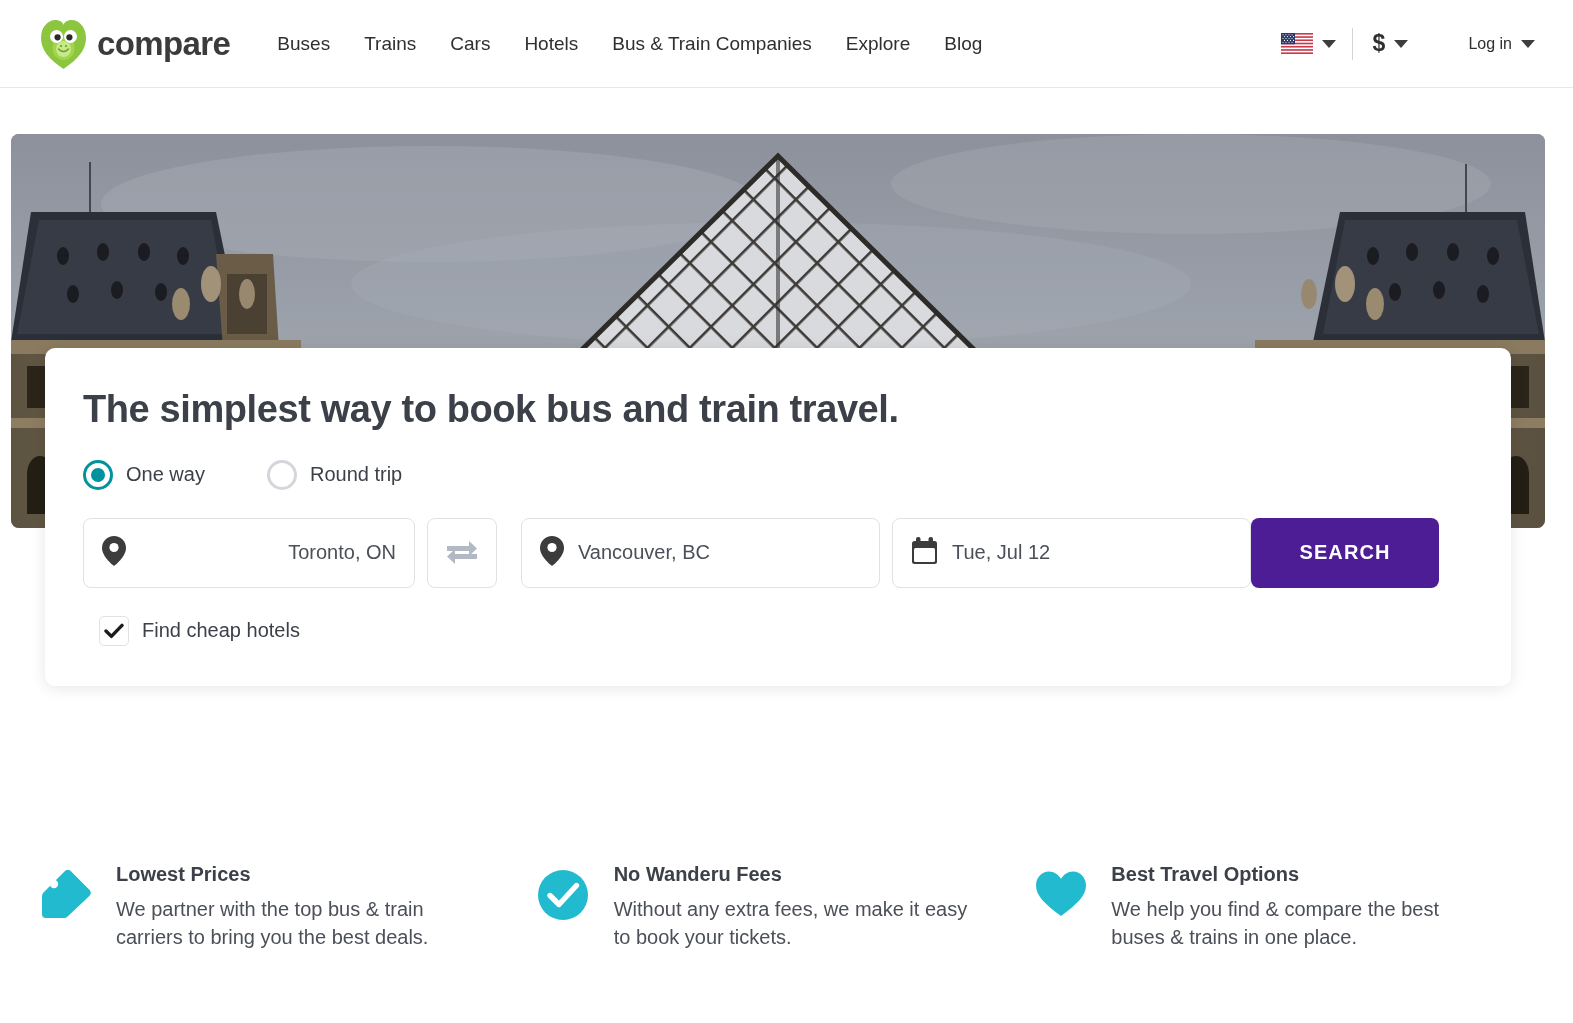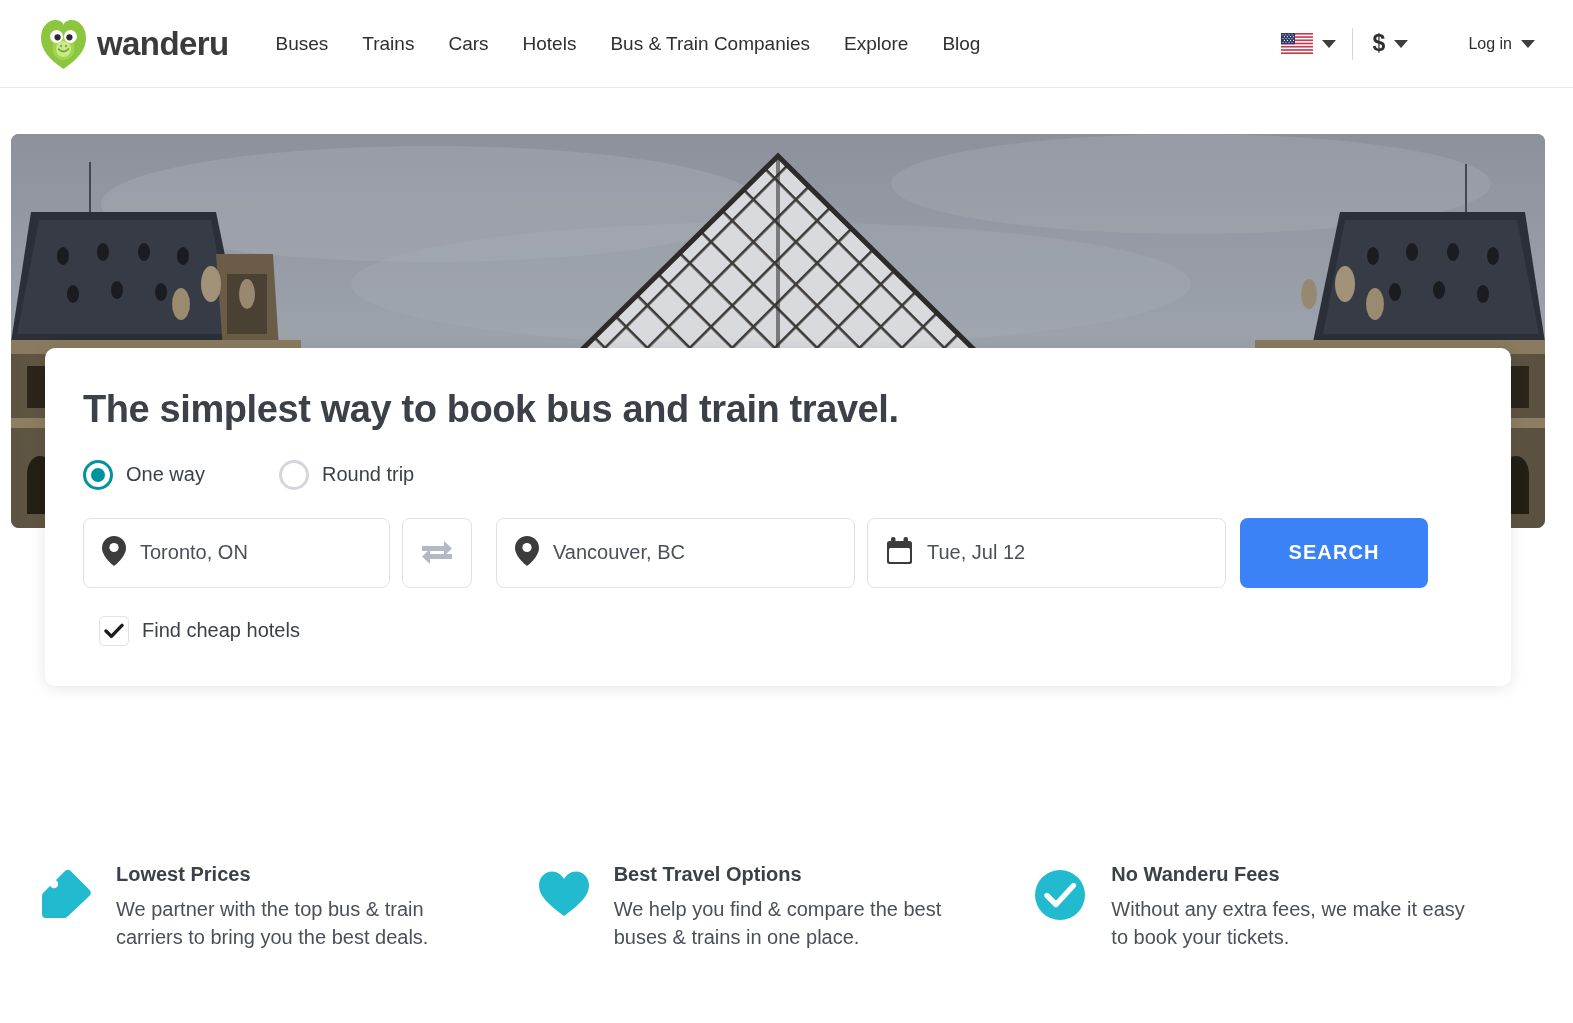--- a/index.html
+++ b/index.html
@@ -116,21 +116,21 @@
   .card-title {
     font-size: 38px;
     font-weight: bold;
     color: #3c4149;
     letter-spacing: -0.4px;
     line-height: 1.15;
     margin-bottom: 28px;
   }
 
   
-  .trip-types { display: flex; align-items: center; gap: 12px; margin-bottom: 28px; }
+  .trip-types { display: flex; align-items: center; gap: 0; margin-bottom: 28px; }
   .radio-opt {
     display: flex;
     align-items: center;
     gap: 13px;
     cursor: pointer;
     margin-right: 62px;
   }
   .radio-ring {
     width: 30px; height: 30px;
     border-radius: 50%;
@@ -154,47 +154,47 @@
     height: 70px;
     border: 1px solid #e0e2e5;
     border-radius: 8px;
     background: #fff;
     display: flex;
     align-items: center;
     padding: 0 18px;
     gap: 14px;
     cursor: text;
   }
-  .field-origin { width: 307px; }
+  .field-origin { width: 332px; justify-content: space-between; }
   .field-dest { width: 359px; margin-left: 12px; }
   .field-date { width: 359px; }
   .field-value { font-size: 20px; color: #4b5058; }
   .swap-btn {
     width: 70px; height: 70px;
     border: 1px solid #e0e2e5;
     border-radius: 8px;
     background: #fff;
     display: flex; align-items: center; justify-content: center;
     cursor: pointer;
     margin: 0 12px;
     flex: none;
   }
   .gap-sm { width: 12px; flex: none; }
   .search-btn {
     width: 188px; height: 70px;
-    background: #3b82f6;
+    background: #4c1d95;
     color: #ffffff;
     border: none;
     border-radius: 8px;
     font-size: 20px;
     font-weight: bold;
     letter-spacing: 1.1px;
     cursor: pointer;
     font-family: "Liberation Sans", sans-serif;
-    margin-left: 14px;
+    margin-left: 0;
   }
 
   
   .hotels-row {
     display: flex;
     align-items: center;
     gap: 13px;
     margin-top: 28px;
     cursor: pointer;
     width: fit-content;
@@ -252,21 +252,21 @@
         <circle cx="16.5" cy="18.5" r="6.5" fill="#ffffff"></circle>
         <circle cx="30.5" cy="18.5" r="6.5" fill="#ffffff"></circle>
         <circle cx="17.6" cy="19.3" r="3.1" fill="#2b2b2b"></circle>
         <circle cx="29.4" cy="19.3" r="3.1" fill="#2b2b2b"></circle>
         <ellipse cx="23.5" cy="31" rx="7.5" ry="8" fill="#C8E98A"></ellipse>
         <path d="M18.5 31 Q23.5 36 28.5 31" stroke="#6f9b28" stroke-width="1.6" fill="none" stroke-linecap="round"></path>
         <circle cx="21" cy="28" r="1.1" fill="#6f9b28"></circle>
         <circle cx="26" cy="28" r="1.1" fill="#6f9b28"></circle>
       </svg>
     </span>
-    <span class="logo-text">wanderu</span>
+    <span class="logo-text">compare</span>
   </div>
 
   <nav class="nav">
     <span class="nav-item">Buses</span>
     <span class="nav-item">Trains</span>
     <span class="nav-item">Cars</span>
     <span class="nav-item">Hotels</span>
     <span class="nav-item">Bus &amp; Train Companies</span>
     <span class="nav-item">Explore</span>
     <span class="nav-item">Blog</span>
@@ -528,36 +528,36 @@
       </svg>
     </span>
     <div>
       <div class="feature-title">Lowest Prices</div>
       <div class="feature-desc">We partner with the top bus &amp; train carriers to bring you the best deals.</div>
     </div>
   </div>
 
   <div class="feature">
     <span class="feature-icon">
-      <svg width="52" height="48" viewBox="0 0 52 48">
-        <path d="M26 46 C10 34 1 26 1 15.5 C1 7.5 7 1.5 14 1.5 C19 1.5 24 5 26 9 C28 5 33 1.5 38 1.5 C45 1.5 51 7.5 51 15.5 C51 26 42 34 26 46 Z" fill="#21BACF"></path>
-      </svg>
-    </span>
-    <div>
-      <div class="feature-title">Best Travel Options</div>
-      <div class="feature-desc">We help you find &amp; compare the best buses &amp; trains in one place.</div>
-    </div>
-  </div>
-
-  <div class="feature">
-    <span class="feature-icon">
       <svg width="50" height="50" viewBox="0 0 50 50">
         <circle cx="25" cy="25" r="25" fill="#21BACF"></circle>
         <path d="M12 25.5 L21 34.5 L38.5 15.5" stroke="#ffffff" stroke-width="5.4" fill="none" stroke-linecap="round" stroke-linejoin="round"></path>
       </svg>
     </span>
     <div>
       <div class="feature-title">No Wanderu Fees</div>
       <div class="feature-desc">Without any extra fees, we make it easy to book your tickets.</div>
     </div>
   </div>
 
+  <div class="feature">
+    <span class="feature-icon">
+      <svg width="52" height="48" viewBox="0 0 52 48">
+        <path d="M26 46 C10 34 1 26 1 15.5 C1 7.5 7 1.5 14 1.5 C19 1.5 24 5 26 9 C28 5 33 1.5 38 1.5 C45 1.5 51 7.5 51 15.5 C51 26 42 34 26 46 Z" fill="#21BACF"></path>
+      </svg>
+    </span>
+    <div>
+      <div class="feature-title">Best Travel Options</div>
+      <div class="feature-desc">We help you find &amp; compare the best buses &amp; trains in one place.</div>
+    </div>
+  </div>
+
 </div>
 
 </body></html>

